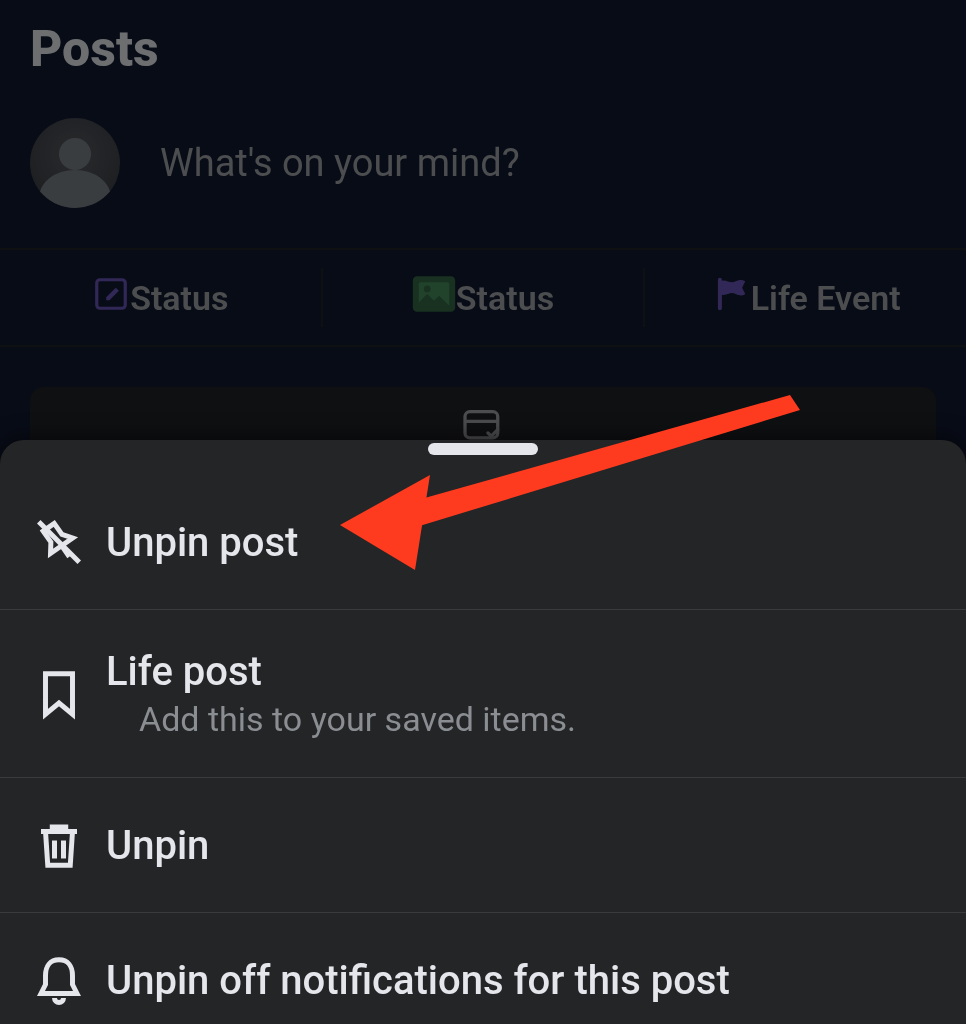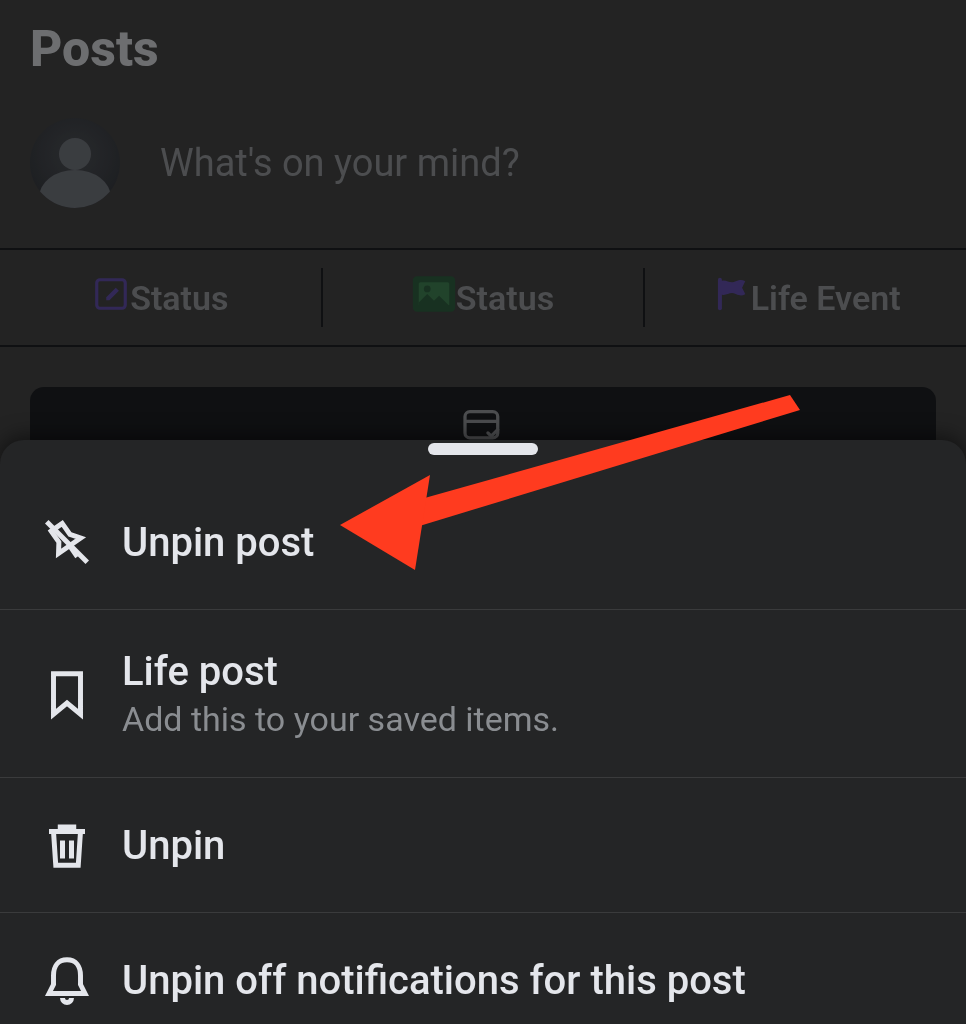--- a/index.html
+++ b/index.html
@@ -9,21 +9,21 @@
     height: 1024px;
     background: #0a0a0a;
     font-family: -apple-system, BlinkMacSystemFont, "Segoe UI", Roboto, Helvetica, Arial, sans-serif;
     overflow: hidden;
     color: #e4e6eb;
   }
   .screen {
     position: relative;
     width: 966px;
     height: 1024px;
-    background: #404040;
+    background: #0f172a;
   }
   
   .dim-layer {
     position: absolute;
     inset: 0;
     background: rgba(0,0,0,0.45);
     pointer-events: none;
     z-index: 5;
   }
   
@@ -145,22 +145,22 @@
     background: #e4e6eb;
     border-radius: 6px;
     margin: 3px auto 0 auto;
   }
   .menu {
     margin-top: 20px;
   }
   .menu-item {
     display: flex;
     align-items: center;
-    gap: 26px;
-    padding: 38px 38px;
+    gap: 18px;
+    padding: 38px 30px;
     border-bottom: 1px solid #3a3b3c;
   }
   .menu-item:last-child { border-bottom: none; }
   .menu-icon {
     width: 58px;
     height: 58px;
     display: flex;
     align-items: center;
     justify-content: center;
     flex-shrink: 0;
@@ -178,20 +178,21 @@
     gap: 4px;
   }
   .menu-title {
     font-size: 40px;
     font-weight: 500;
     color: #e4e6eb;
   }
   .menu-sub {
     font-size: 34px;
     color: #8a8d91;
+    margin-left: 33px;
   }
   
   .arrow-anno {
     position: absolute;
     z-index: 20;
     pointer-events: none;
   }
 </style>
 </head>
 <body>

